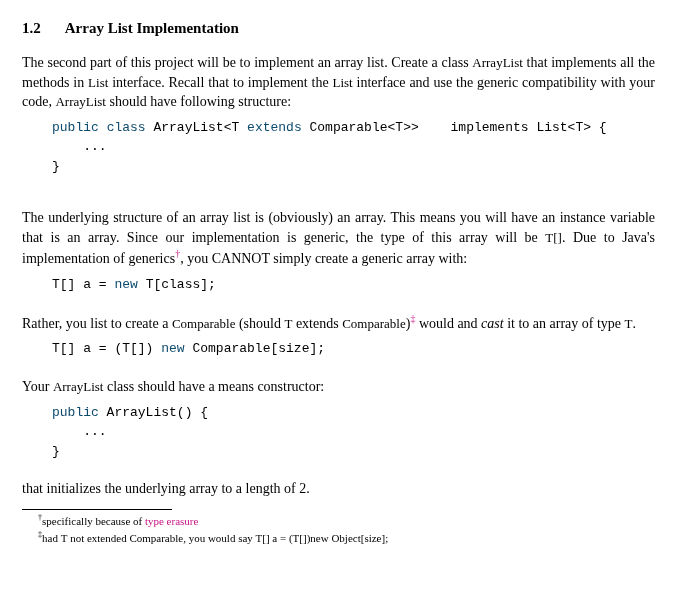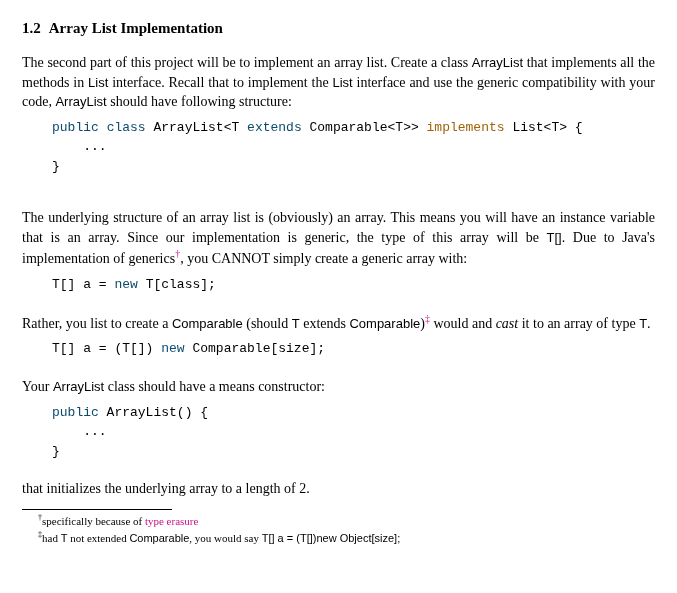--- a/index.html
+++ b/index.html
@@ -12,39 +12,39 @@
     width: 677px;
     box-sizing: border-box;
     background: #fff;
   }
   .section-title {
     font-weight: bold;
     font-size: 15px;
     margin-bottom: 14px;
   }
   .section-number {
-    margin-right: 8px;
+    margin-right: 24px;
   }
   p {
     margin: 0 0 6px 0;
     text-align: justify;
   }
   .mono {
-    font-family: Liberation Sans, sans-serif;
+    font-family: Liberation Serif, serif;
     font-size: 13px;
   }
   .code-block {
     font-family: "Courier New", Courier, monospace;
     font-size: 13px;
     margin: 6px 0 18px 30px;
     white-space: pre;
     line-height: 1.5;
   }
   .kw-blue { color: #0c4a6e; }
-  .kw-teal { color: #a16207; }
+  .kw-teal { color: #000000; margin-left: 24px; }
   .bold { font-weight: normal; }
   .sup {
     vertical-align: super;
     font-size: 10px;
     color: #c71585;
   }
   .footnote-rule {
     border: none;
     border-top: 1px solid #000;
     width: 150px;

